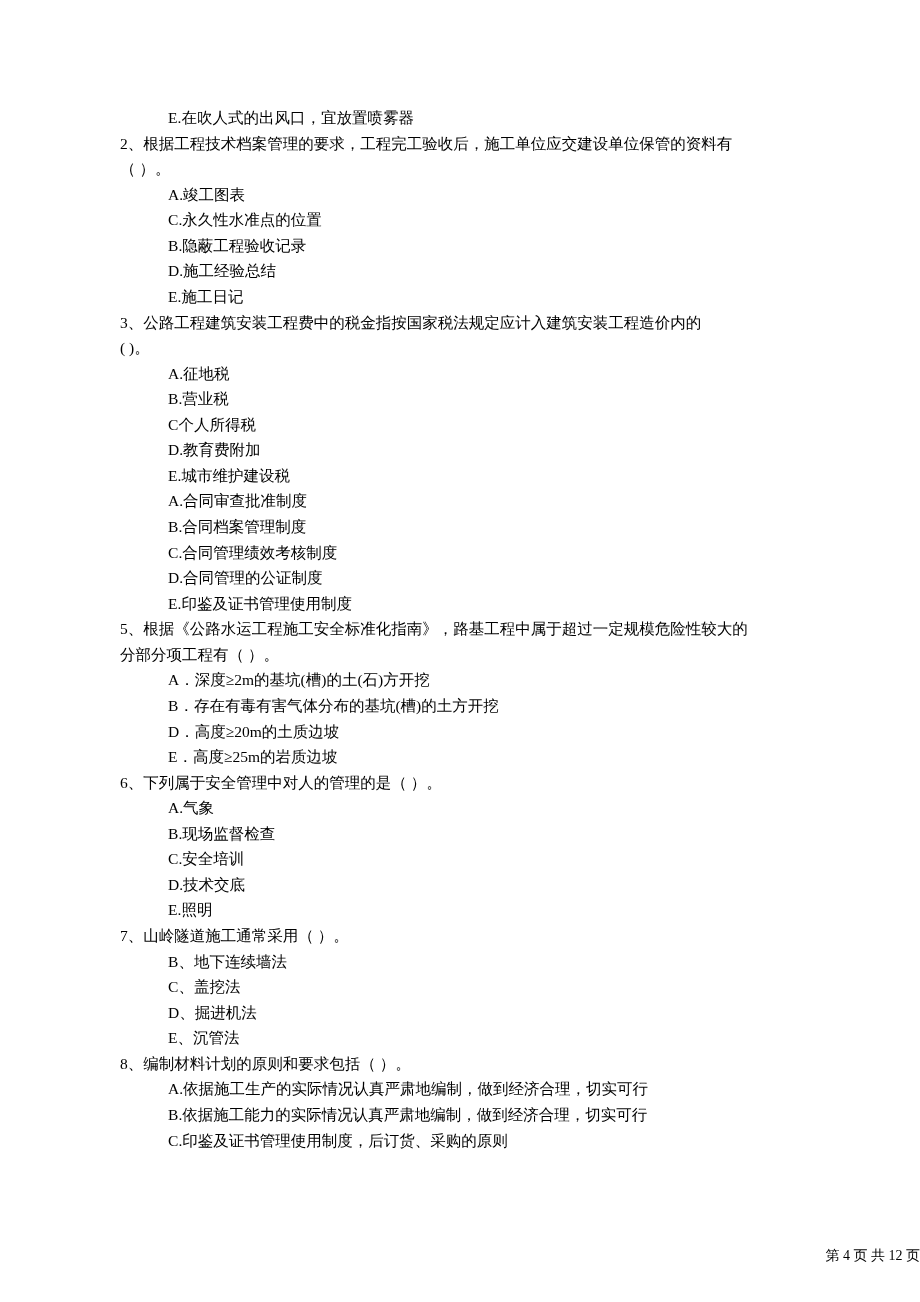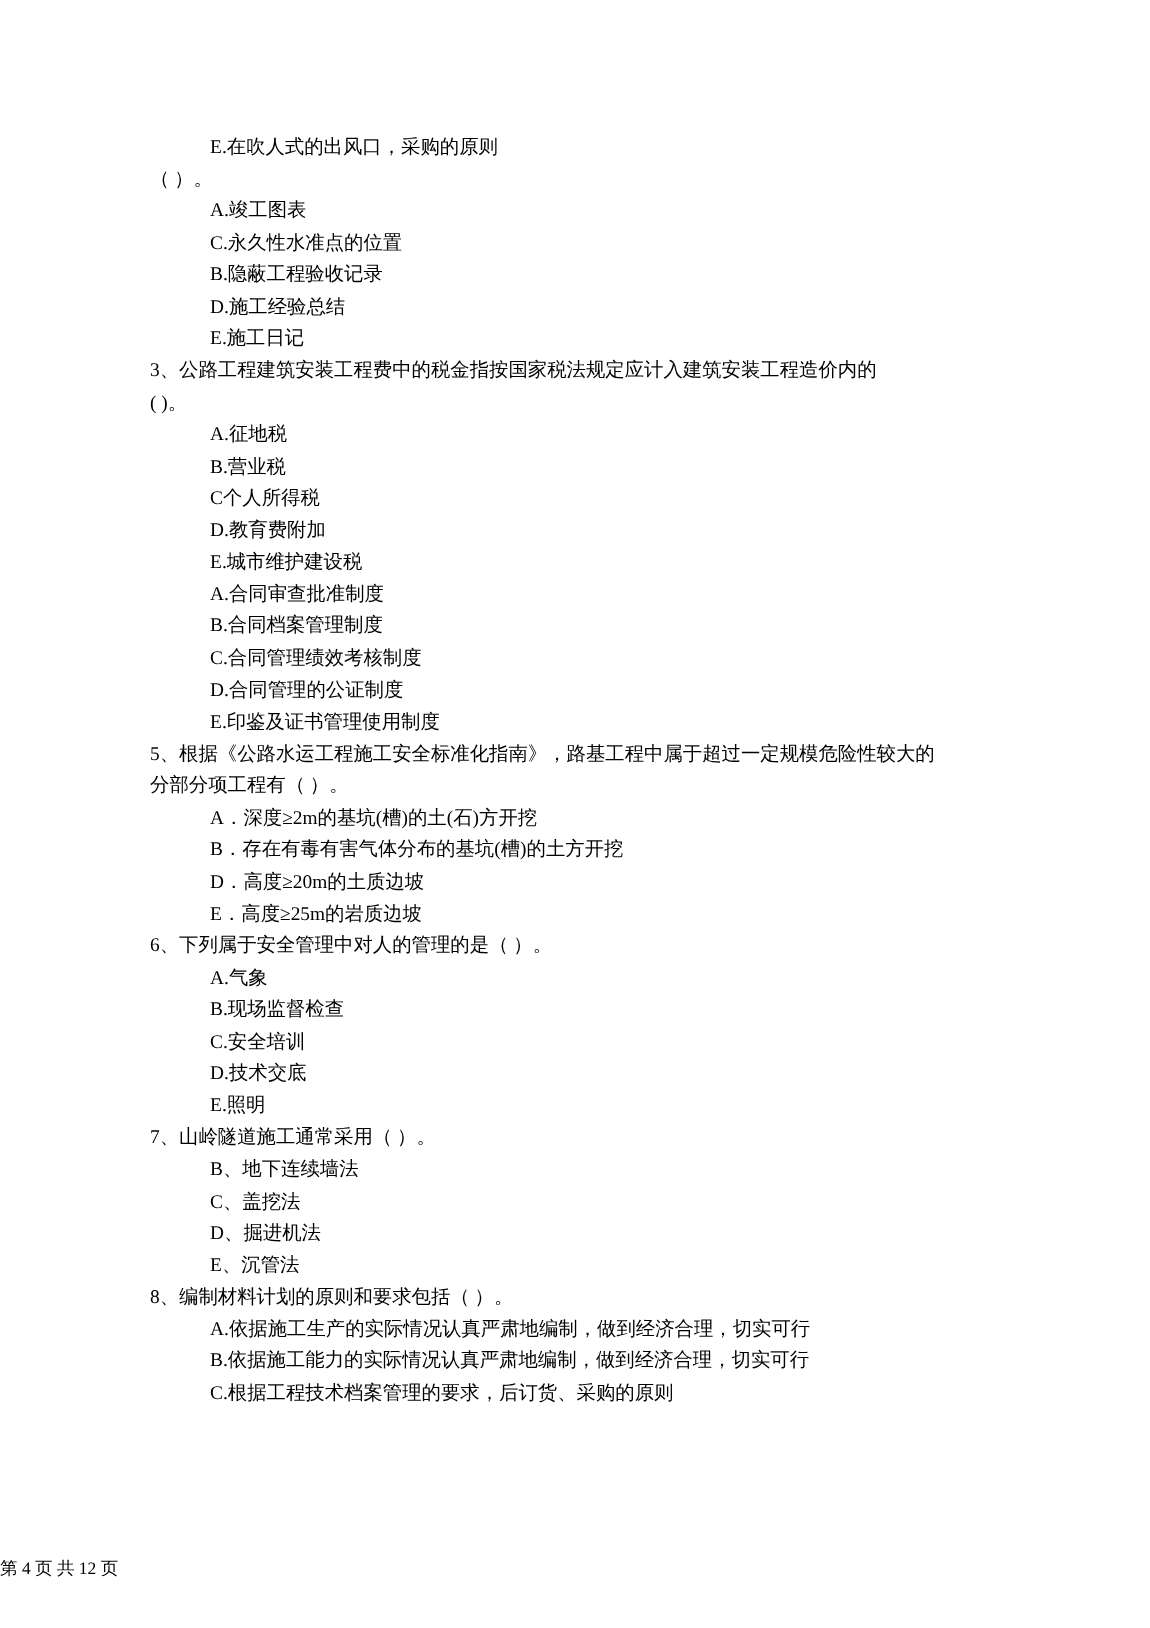--- a/index.html
+++ b/index.html
@@ -26,32 +26,33 @@
   }
   .option {
     padding-left: 3.1em;
     text-indent: 0;
   }
   .footer {
     position: absolute;
     bottom: 35px;
     left: 0;
     right: 0;
-    text-align: left;
+    text-align: right;
     font-size: 14px;
   }
 </style>
 </head>
 <body>
 
 <div class="page">
 
-  <div class="option">E.在吹人式的出风口，采购的原则</div>
+  <div class="option">E.在吹人式的出风口，宜放置喷雾器</div>
 
   <div class="item-block">
+    <div class="stem"><span>2、</span><span>根据工程技术档案管理的要求，工程完工验收后，施工单位应交建设单位保管的资料有</span></div>
     <div class="stem">（    ）。</div>
     <div class="option">A.竣工图表</div>
     <div class="option">C.永久性水准点的位置</div>
     <div class="option">B.隐蔽工程验收记录</div>
     <div class="option">D.施工经验总结</div>
     <div class="option">E.施工日记</div>
   </div>
 
   <div class="item-block">
     <div class="stem"><span>3、</span><span>公路工程建筑安装工程费中的税金指按国家税法规定应计入建筑安装工程造价内的</span></div>
@@ -94,17 +95,17 @@
     <div class="option">B、地下连续墙法</div>
     <div class="option">C、盖挖法</div>
     <div class="option">D、掘进机法</div>
     <div class="option">E、沉管法</div>
   </div>
 
   <div class="item-block">
     <div class="stem"><span>8、</span><span>编制材料计划的原则和要求包括（    ）。</span></div>
     <div class="option">A.依据施工生产的实际情况认真严肃地编制，做到经济合理，切实可行</div>
     <div class="option">B.依据施工能力的实际情况认真严肃地编制，做到经济合理，切实可行</div>
-    <div class="option">C.根据工程技术档案管理的要求，后订货、采购的原则</div>
+    <div class="option">C.印鉴及证书管理使用制度，后订货、采购的原则</div>
   </div>
 
   <div class="footer">第 4 页 共 12 页</div>
 </div>
 
 </body></html>

